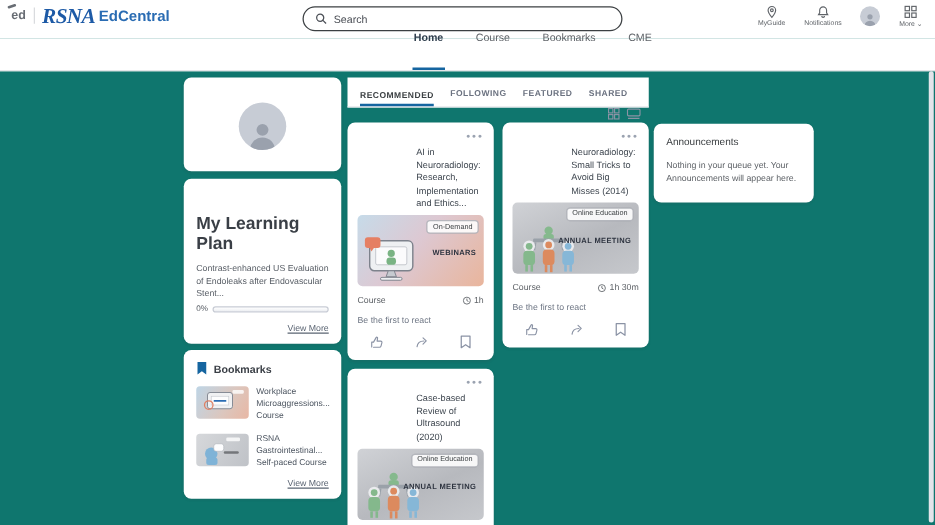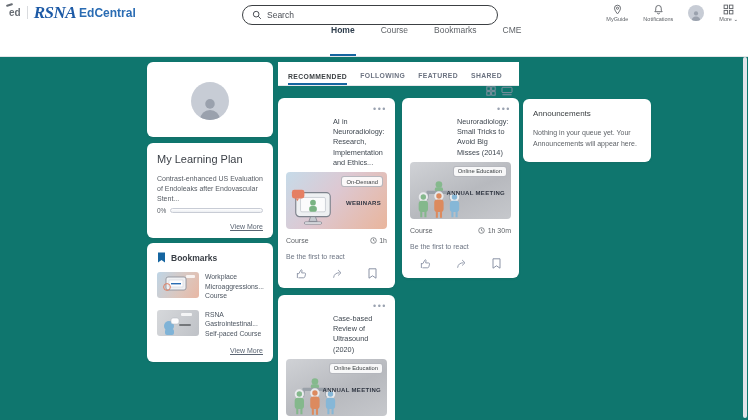--- a/index.html
+++ b/index.html
@@ -35,21 +35,21 @@
   
   .card { background:#fff; border-radius:6px; box-shadow:0 1px 2px rgba(60,64,67,.14); }
 
   
   .left-col { position:absolute; left:147px; top:62px; width:126px; }
   .profile-card { position:relative; height:75px; overflow:hidden; }
   .profile-banner { height:47px; border-radius:6px 6px 0 0; background:linear-gradient(105deg,#f0a87a 0%,#f6dd8a 26%,#dcе79c 45%,#d9e79c 48%,#9fdcc0 72%,#62ccc6 100%); }
   .profile-avatar { position:absolute; left:50%; top:20px; transform:translateX(-50%); width:38px; height:38px; border-radius:50%; background:#c7ccd5; display:flex; align-items:flex-end; justify-content:center; overflow:hidden; }
 
   .lp-card { margin-top:6px; padding:10px 10px 8px; }
-  .lp-title { font-size:11px; font-weight:normal; color:#3a3f46; }
+  .lp-title { font-size:14px; font-weight:bold; color:#3a3f46;margin-top:17px; }
   .lp-item { margin-top:9px; font-size:7px; color:#565c64; line-height:1.4; }
   .lp-progress-row { display:flex; align-items:center; gap:4px; margin-top:4px; }
   .lp-percent { font-size:6.5px; color:#565c64; }
   .lp-bar { flex:1; height:5px; border:1px solid #c8ccd5; border-radius:4px; background:linear-gradient(#ffffff,#eceef2); }
   .view-more { display:block; text-align:right; margin-top:9px; font-size:7px; color:#5b6573; text-decoration:underline; cursor:pointer; }
 
   .bm-card { margin-top:5px; padding:9px 10px 8px; }
   .bm-header { display:flex; align-items:center; gap:5px; }
   .bm-title { font-size:8.5px; font-weight:bold; color:#3a3f46; }
   .bm-item { display:flex; gap:6px; margin-top:9px; cursor:pointer; }

